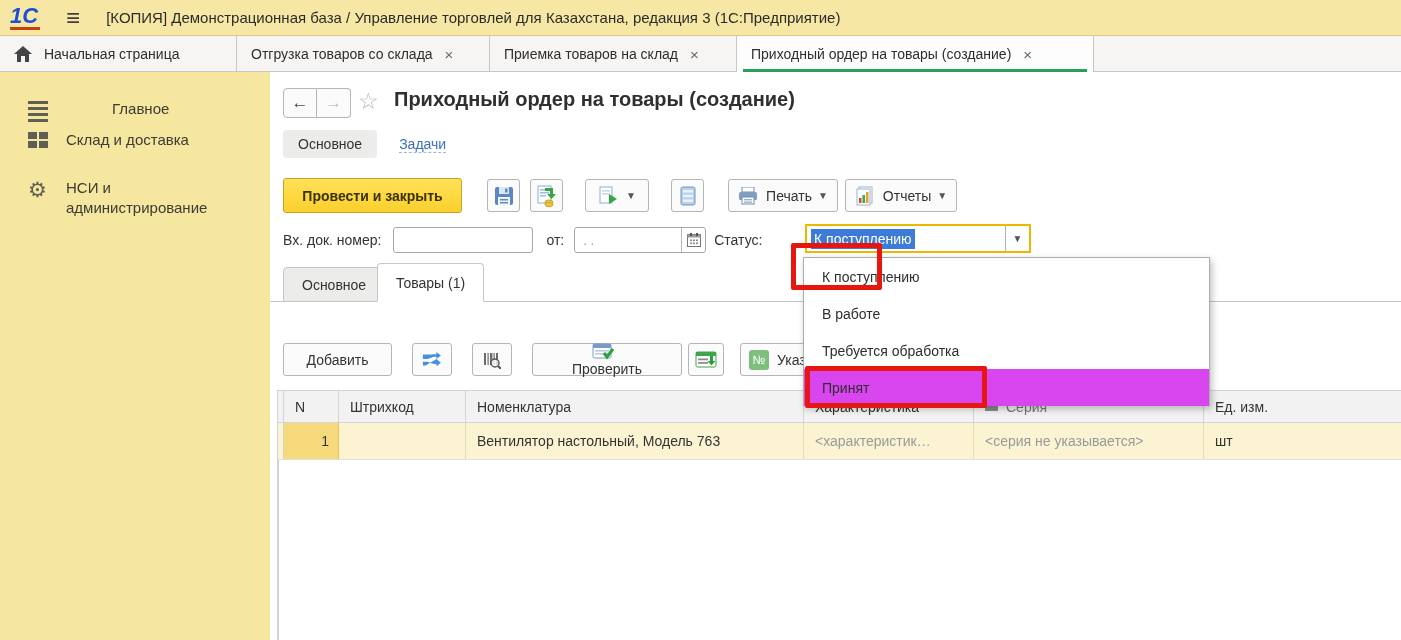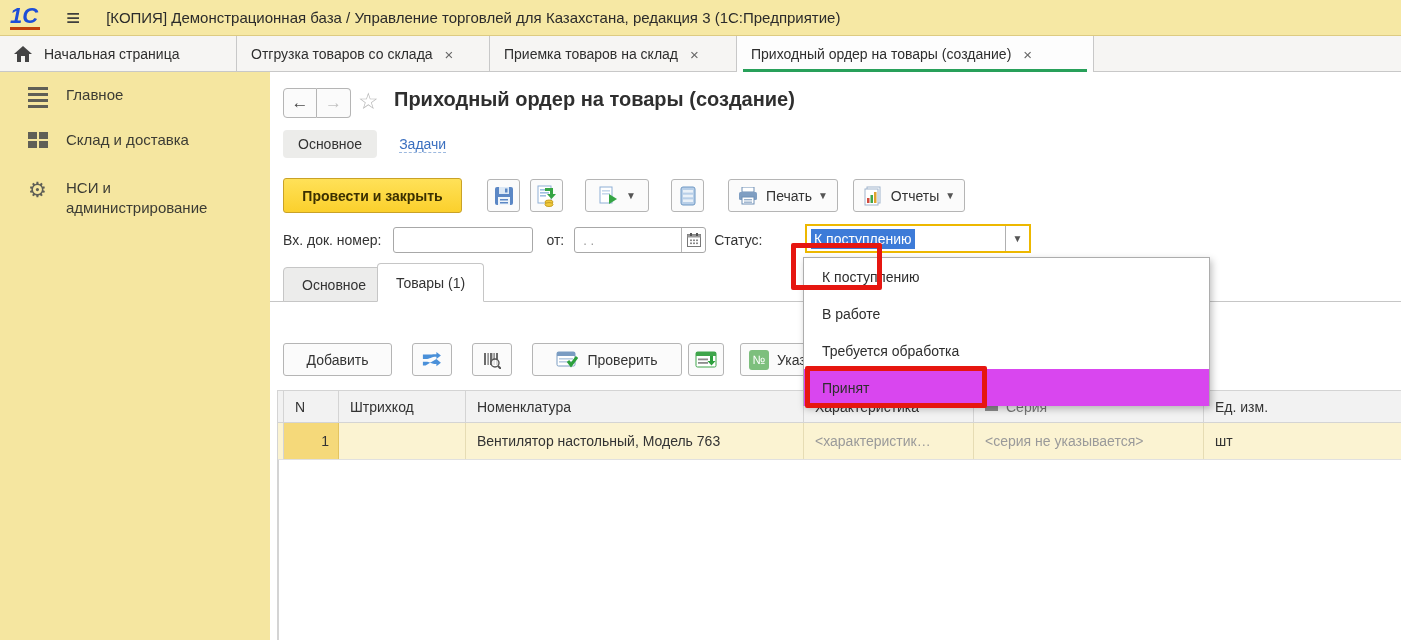--- a/index.html
+++ b/index.html
@@ -137,21 +137,21 @@
       <span>Приемка товаров на склад</span>
       <span class="close">×</span>
     </div>
     <div class="tab t4 active">
       <span>Приходный ордер на товары (создание)</span>
       <span class="close">×</span>
     </div>
   </nav>
 
   <aside class="sidebar">
-    <div class="side-item" style="top:13px;">
+    <div class="side-item" style="top:27px;gap:46px;">
       <span class="ic">
         <span class="bars">
             <i></i>
             <i></i>
             <i></i>
             <i></i>
           </span>
       </span>
       <span class="lbl">Главное</span>
     </div>
@@ -246,21 +246,21 @@
             <rect x="1" y="5" width="18" height="8" rx="1.5" fill="#7f9ec2"></rect>
             <rect x="4" y="10" width="12" height="7" fill="#fff" stroke="#6f8fb5"></rect>
             <rect x="6" y="12" width="8" height="1.4" fill="#9ab1cc"></rect>
               <rect x="6" y="14.5" width="8" height="1.4" fill="#9ab1cc"></rect>
           </svg>
         </span>
         <span>Печать</span>
         <span class="caret">▼</span>
       </div>
 
-      <div class="btn" style="margin-left:15px; width:112px;">
+      <div class="btn" style="margin-left:7px; width:112px;">
         <span style="margin-right:8px;">
           <svg width="20" height="20" viewBox="0 0 20 20">
             <rect x="4" y="1" width="13" height="16" fill="#fff" stroke="#9fb4cc"></rect>
             <rect x="2" y="3" width="13" height="16" fill="#fff" stroke="#9fb4cc"></rect>
             <rect x="4" y="12" width="2.5" height="5" fill="#d24a3e"></rect>
             <rect x="7.5" y="9" width="2.5" height="8" fill="#3fa54b"></rect>
             <rect x="11" y="6" width="2.5" height="11" fill="#e0a22e"></rect>
           </svg>
         </span>
         <span>Отчеты</span>
@@ -321,21 +321,21 @@
               <rect x="4.5" y="2" width="1.2" height="12" fill="#6b6b6b"></rect>
             <rect x="7" y="2" width="2.4" height="12" fill="#6b6b6b"></rect>
               <rect x="10.5" y="2" width="1.2" height="12" fill="#6b6b6b"></rect>
             <rect x="13" y="2" width="2" height="12" fill="#6b6b6b"></rect>
             <circle cx="12" cy="12" r="4" fill="rgba(255,255,255,0.75)" stroke="#555" stroke-width="1.4"></circle>
             <line x1="15" y1="15" x2="18" y2="18" stroke="#555" stroke-width="2"></line>
           </svg>
         </span>
       </div>
 
-      <div class="btn" style="margin-left:20px; width:150px;">
+      <div class="btn" style="margin-left:20px; width:150px;flex-direction:column;">
         <span style="margin-right:9px;">
           <svg width="22" height="18" viewBox="0 0 22 18">
             <rect x="1" y="1" width="18" height="14" rx="1.5" fill="#fff" stroke="#7a9cc2"></rect>
             <rect x="1" y="1" width="18" height="4" fill="#7a9cc2"></rect>
             <rect x="3" y="7" width="14" height="1.6" fill="#b9cde2"></rect>
               <rect x="3" y="10" width="14" height="1.6" fill="#b9cde2"></rect>
             <path d="M12 10 L15 14 L21 6" stroke="#2ca03c" stroke-width="3" fill="none"></path>
           </svg>
         </span>
         <span>Проверить</span>

